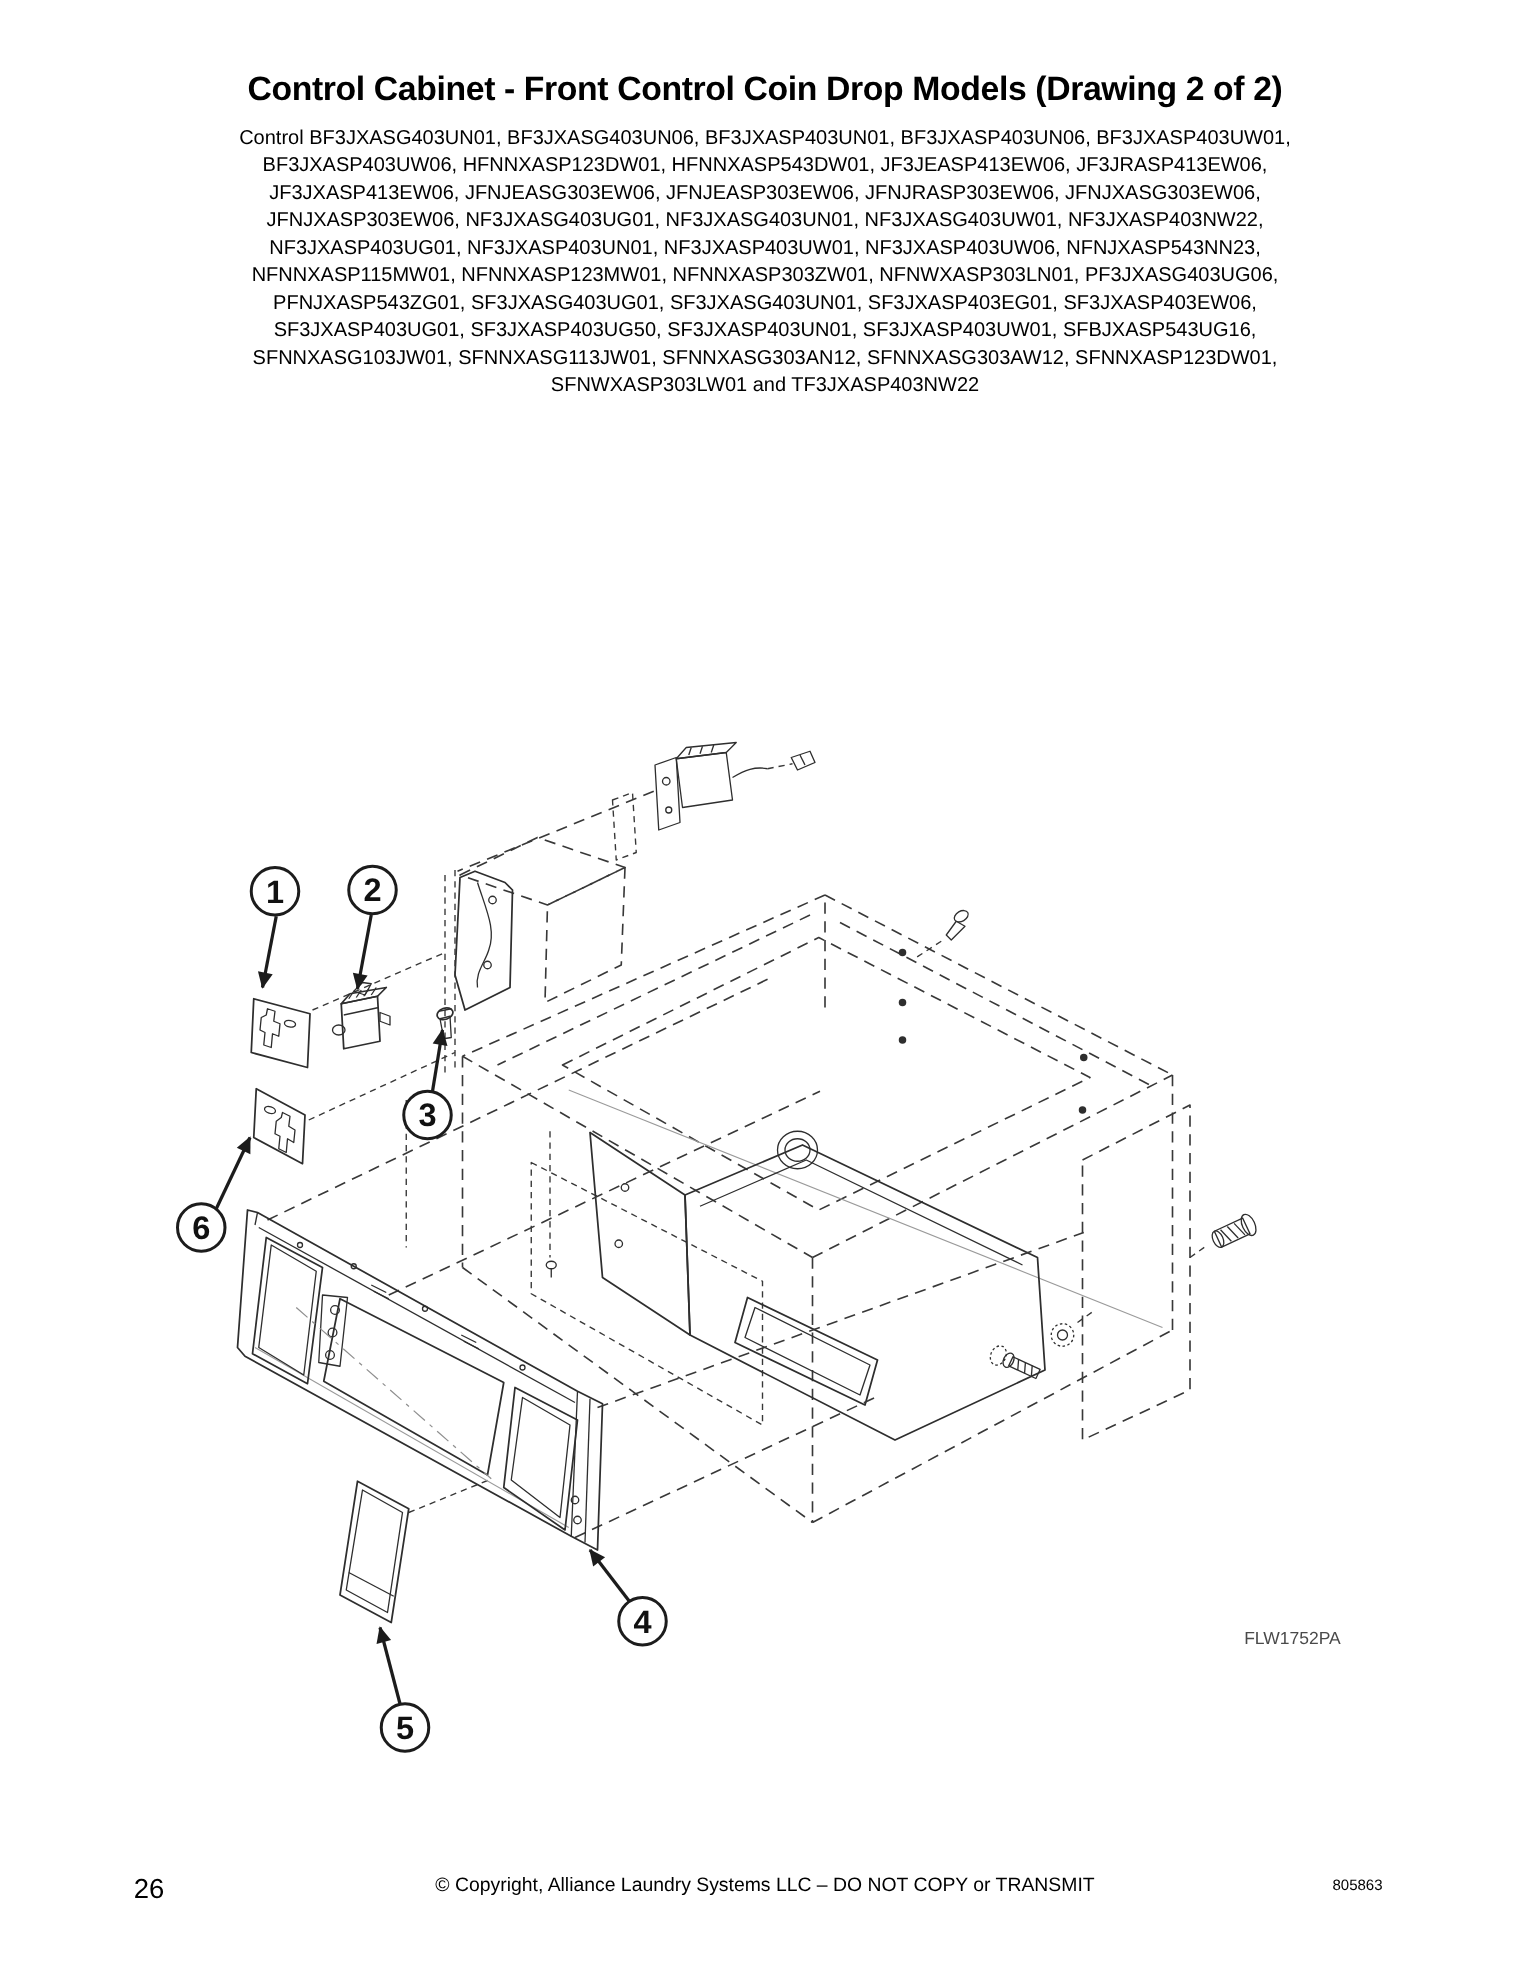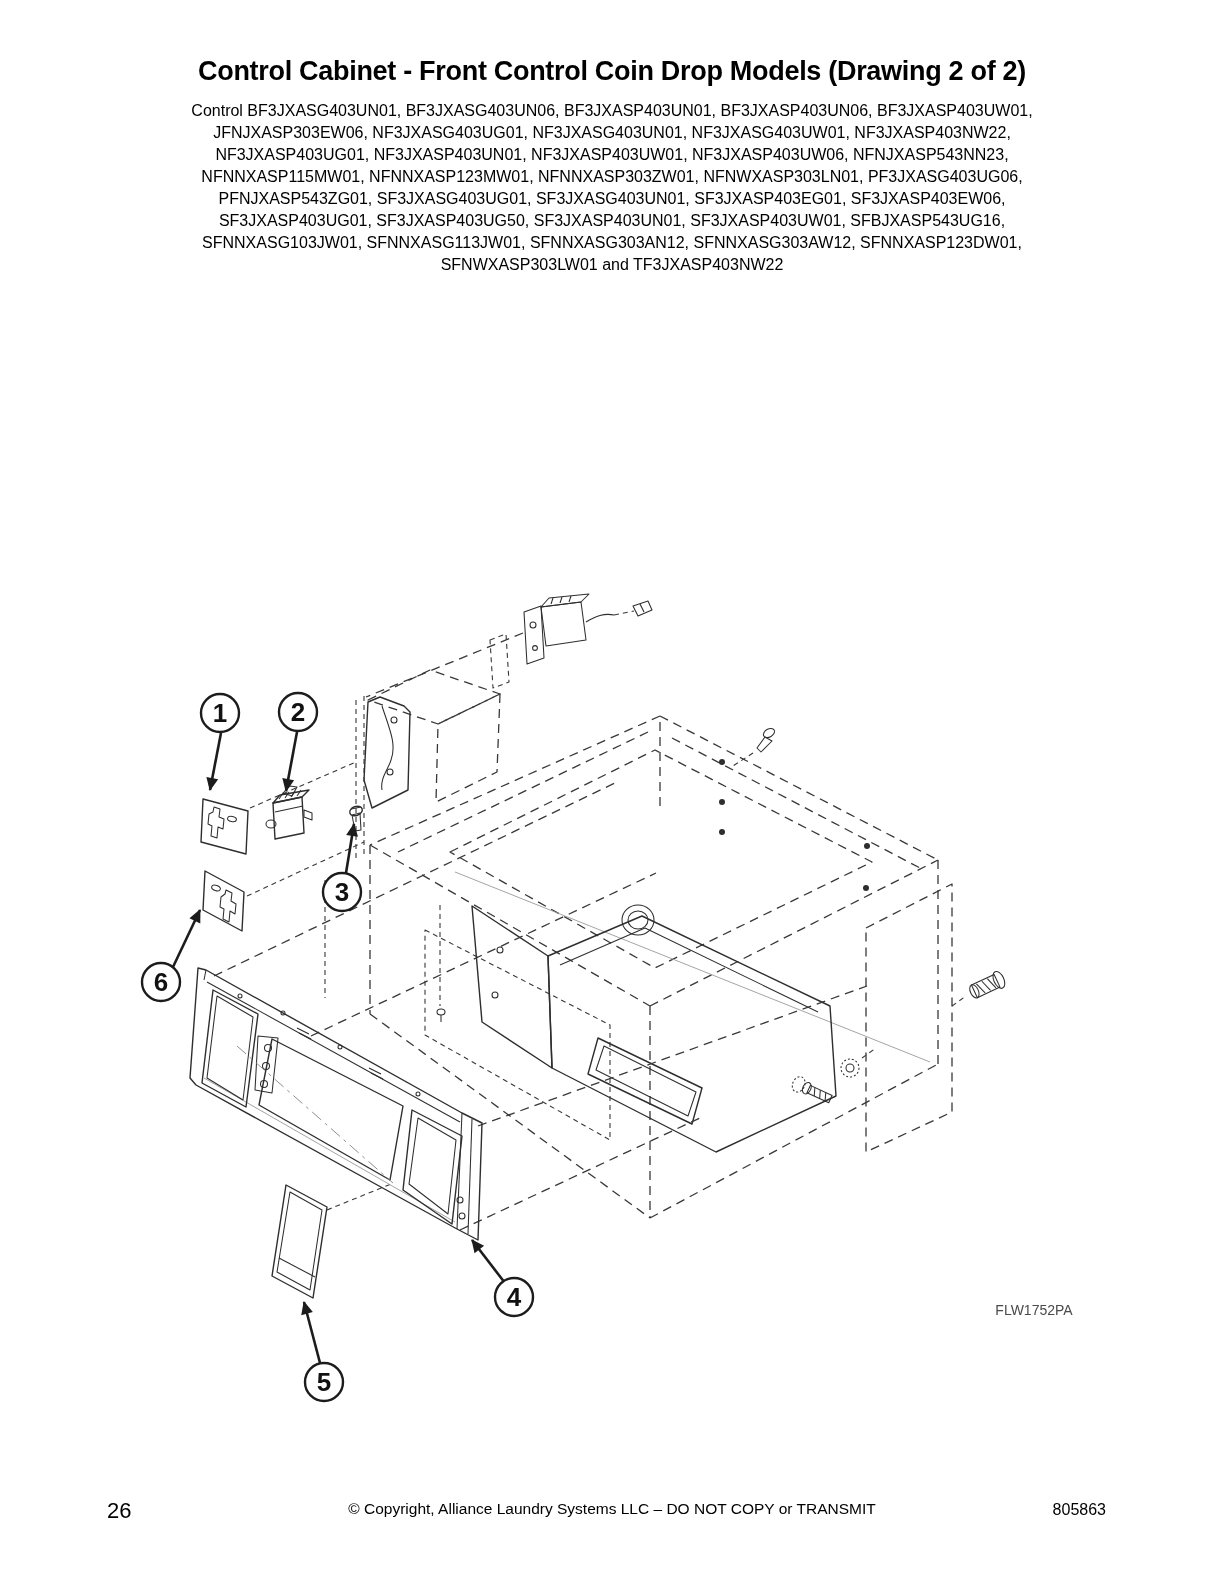--- a/index.html
+++ b/index.html
@@ -12,21 +12,21 @@
     text-align:center;font-size:27px;font-weight:bold;letter-spacing:-0.3px;
   }
   .models{
     position:absolute;top:100px;left:92px;width:1040px;
     text-align:center;font-size:16px;line-height:22px;font-weight:400;
   }
   .diagram{position:absolute;left:0;top:0;}
   .footer-page,.footer-copy,.footer-doc{position:absolute;}
   .footer-page{left:107px;top:1498px;font-size:22px;}
   .footer-copy{left:0;top:1500px;width:1224px;text-align:center;font-size:15.5px;}
-  .footer-doc{right:118px;top:1501px;font-size:16px;}
+  .footer-doc{right:118px;top:1501px;font-size:12px;}
 
   
   .s  {fill:none;stroke:#2e2e2e;stroke-width:1.4;stroke-linejoin:round;stroke-linecap:round;}
   .s1 {fill:none;stroke:#2e2e2e;stroke-width:1.05;stroke-linejoin:round;}
   .d  {fill:none;stroke:#383838;stroke-width:1.3;stroke-dasharray:9 6;stroke-linejoin:round;}
   .d2 {fill:none;stroke:#383838;stroke-width:1.1;stroke-dasharray:5 4;stroke-linejoin:round;}
   .lt {fill:none;stroke:#9a9a9a;stroke-width:0.9;}
   .dd {fill:none;stroke:#8f8f8f;stroke-width:1;stroke-dasharray:12 5 3 5;}
   .co {fill:#fff;stroke:#1c1c1c;stroke-width:2.4;}
   .al {stroke:#1c1c1c;stroke-width:2.6;fill:none;}
@@ -34,20 +34,22 @@
   .fig{font:14px "Liberation Sans",sans-serif;fill:#4a4a4a;text-anchor:middle;}
   .dot{fill:#2e2e2e;}
 </style>
 </head>
 <body>
 
 <h1 class="page-title">Control Cabinet - Front Control Coin Drop Models (Drawing 2 of 2)</h1>
 
 <div class="models">
   <div>Control BF3JXASG403UN01, BF3JXASG403UN06, BF3JXASP403UN01, BF3JXASP403UN06, BF3JXASP403UW01,</div>
+  <div>BF3JXASP403UW06, HFNNXASP123DW01, HFNNXASP543DW01, JF3JEASP413EW06, JF3JRASP413EW06,</div>
+  <div>JF3JXASP413EW06, JFNJEASG303EW06, JFNJEASP303EW06, JFNJRASP303EW06, JFNJXASG303EW06,</div>
   <div>JFNJXASP303EW06, NF3JXASG403UG01, NF3JXASG403UN01, NF3JXASG403UW01, NF3JXASP403NW22,</div>
   <div>NF3JXASP403UG01, NF3JXASP403UN01, NF3JXASP403UW01, NF3JXASP403UW06, NFNJXASP543NN23,</div>
   <div>NFNNXASP115MW01, NFNNXASP123MW01, NFNNXASP303ZW01, NFNWXASP303LN01, PF3JXASG403UG06,</div>
   <div>PFNJXASP543ZG01, SF3JXASG403UG01, SF3JXASG403UN01, SF3JXASP403EG01, SF3JXASP403EW06,</div>
   <div>SF3JXASP403UG01, SF3JXASP403UG50, SF3JXASP403UN01, SF3JXASP403UW01, SFBJXASP543UG16,</div>
   <div>SFNNXASG103JW01, SFNNXASG113JW01, SFNNXASG303AN12, SFNNXASG303AW12, SFNNXASP123DW01,</div>
   <div>SFNWXASP303LW01 and TF3JXASP403NW22</div>
 </div>
 
 <svg class="diagram" width="1224" height="1584" viewBox="0 0 1224 1584">

